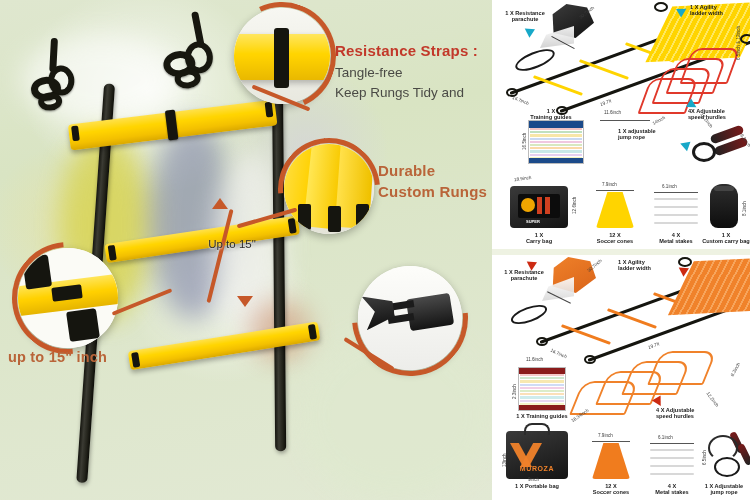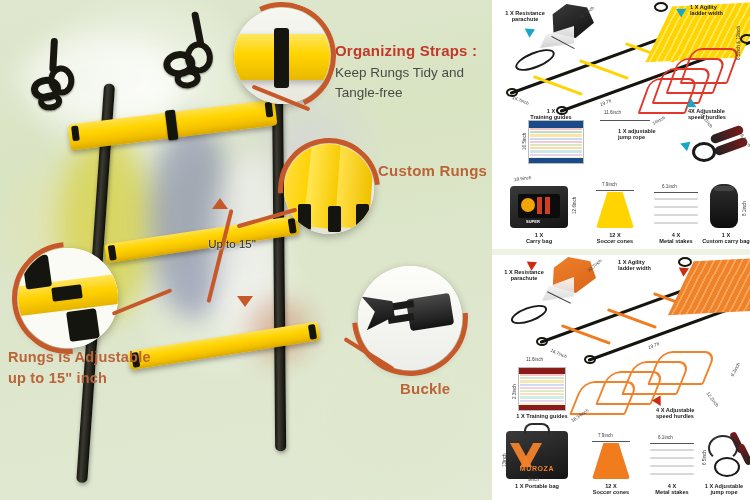--- a/index.html
+++ b/index.html
@@ -232,38 +232,39 @@
       <div style="position:absolute;inset:0;background:linear-gradient(180deg,#f7f7f2,#e8e8df);"></div>
       <div style="position:absolute;left:-6px;top:26px;width:112px;height:46px;border-radius:10px;
                   background:linear-gradient(180deg,#ffe662 0%,#ffd400 45%,#e8b800 100%);
                   box-shadow:0 3px 6px rgba(0,0,0,.25);"></div>
       <div style="position:absolute;left:40px;top:20px;width:15px;height:60px;background:#15150f;border-radius:3px;"></div>
     </div>
     <div class="bubble-ring" style="left:228px;top:2px;width:108px;height:108px;transform:rotate(200deg);"></div>
     <div class="pointer" style="left:250px;top:96px;width:62px;height:4px;transform:rotate(22deg);border-radius:2px;"></div>
 
     <div class="callout" style="left:335px;top:42px;width:152px;">
-      <div class="hd" style="font-size:15px;color:#c0392b;margin-bottom:4px;">Organizing Straps :</div>
+      <div class="hd" style="font-size:15px;color:#c0392b;margin-bottom:4px;">Resistance Straps :</div>
+      <div class="bd" style="font-size:13.5px;line-height:1.45;">Tangle-free</div>
       <div class="bd" style="font-size:13.5px;line-height:1.45;">Keep Rungs Tidy and</div>
-      <div class="bd" style="font-size:13.5px;line-height:1.45;">Tangle-free</div>
     </div>
 
     <div class="bubble" style="left:284px;top:144px;width:90px;height:90px;">
       <div style="position:absolute;inset:0;background:linear-gradient(180deg,#f2f2ea,#e4e4d8);"></div>
       <div style="position:absolute;left:-6px;top:-4px;width:34px;height:86px;background:linear-gradient(90deg,#ffe04a,#ffd000);transform:rotate(8deg);border-radius:4px;"></div>
       <div style="position:absolute;left:24px;top:-8px;width:32px;height:92px;background:linear-gradient(90deg,#ffe758,#f7c800);transform:rotate(6deg);border-radius:4px;"></div>
       <div style="position:absolute;left:54px;top:-6px;width:34px;height:90px;background:linear-gradient(90deg,#ffe14e,#eec000);transform:rotate(4deg);border-radius:4px;"></div>
       <div style="position:absolute;left:14px;top:60px;width:13px;height:26px;background:#15150f;border-radius:2px;"></div>
       <div style="position:absolute;left:44px;top:62px;width:13px;height:26px;background:#15150f;border-radius:2px;"></div>
       <div style="position:absolute;left:72px;top:60px;width:13px;height:28px;background:#15150f;border-radius:2px;"></div>
     </div>
     <div class="bubble-ring" style="left:278px;top:138px;width:102px;height:102px;transform:rotate(130deg);"></div>
     <div class="pointer" style="left:236px;top:216px;width:62px;height:4px;transform:rotate(-16deg);border-radius:2px;"></div>
 
     <div class="callout" style="left:378px;top:160px;width:112px;">
+      <div class="hd" style="font-size:15px;color:#b8643a;line-height:1.4;">Durable</div>
       <div class="hd" style="font-size:15px;color:#b8643a;line-height:1.4;">Custom Rungs</div>
     </div>
 
     <div id="dimArrow">
       <div class="dimline"></div>
       <div class="arrowhead" style="left:16px;top:-2px;border-bottom:11px solid #c4582a;"></div>
       <div class="arrowhead" style="left:41px;top:96px;border-top:11px solid #c4582a;"></div>
       <div id="dimLabel">Up to 15"</div>
     </div>
 
@@ -272,39 +273,37 @@
       <div style="position:absolute;left:-10px;top:32px;width:122px;height:30px;
                   background:linear-gradient(180deg,#ffe55c,#ffd000,#e4b400);transform:rotate(-7deg);border-radius:3px;"></div>
       <div style="position:absolute;left:6px;top:8px;width:26px;height:32px;background:#15150f;border-radius:3px;transform:rotate(-8deg);"></div>
       <div style="position:absolute;left:50px;top:62px;width:30px;height:30px;background:#15150f;border-radius:3px;transform:rotate(-8deg);"></div>
       <div style="position:absolute;left:34px;top:38px;width:30px;height:14px;background:#15150f;border-radius:2px;transform:rotate(-7deg);"></div>
     </div>
     <div class="bubble-ring" style="left:12px;top:242px;width:112px;height:112px;transform:rotate(40deg);"></div>
     <div class="pointer" style="left:110px;top:300px;width:64px;height:4px;transform:rotate(-22deg);border-radius:2px;"></div>
 
     <div class="callout" style="left:8px;top:347px;width:185px;">
-      <div class="hd" style="font-size:14.5px;color:#b8643a;line-height:1.48;">Rungs is Adjustable</div>
       <div class="hd" style="font-size:14.5px;color:#b8643a;line-height:1.48;">up to 15" inch</div>
     </div>
 
     <div class="bubble" style="left:358px;top:266px;width:104px;height:104px;">
       <div style="position:absolute;inset:0;background:linear-gradient(180deg,#fdfdfa,#ededea);"></div>
       <div style="position:absolute;left:50px;top:30px;width:44px;height:32px;
                   background:linear-gradient(180deg,#4a4a4a,#141414);border-radius:4px;transform:rotate(-9deg);"></div>
       <div style="position:absolute;left:30px;top:36px;width:26px;height:7px;background:#1b1b1b;transform:rotate(-9deg);"></div>
       <div style="position:absolute;left:30px;top:49px;width:26px;height:7px;background:#1b1b1b;transform:rotate(-9deg);"></div>
       <div style="position:absolute;left:6px;top:28px;width:30px;height:34px;
                   background:linear-gradient(180deg,#3d3d3d,#121212);transform:rotate(-9deg);
                   clip-path:polygon(0 0,100% 28%,100% 72%,0 100%,36% 50%);"></div>
     </div>
     <div class="bubble-ring" style="left:352px;top:260px;width:116px;height:116px;transform:rotate(310deg);"></div>
     <div class="pointer" style="left:340px;top:352px;width:58px;height:4px;transform:rotate(32deg);border-radius:2px;"></div>
 
     <div class="callout" style="left:400px;top:378px;width:92px;">
-      <div class="hd" style="font-size:15px;color:#b8643a;line-height:1.45;">Buckle</div>
     </div>
   </div>
 
   <div class="rpanel" id="rtop">
 
     <div class="prod" style="left:48px;top:4px;width:56px;height:46px;">
       <div style="position:absolute;left:8px;top:0;width:46px;height:34px;
                   background:linear-gradient(150deg,#3d3d3d,#111);
                   clip-path:polygon(10% 30%,40% 0,85% 10%,100% 55%,60% 100%,12% 85%);"></div>
       <div style="position:absolute;left:0;top:22px;width:34px;height:22px;

